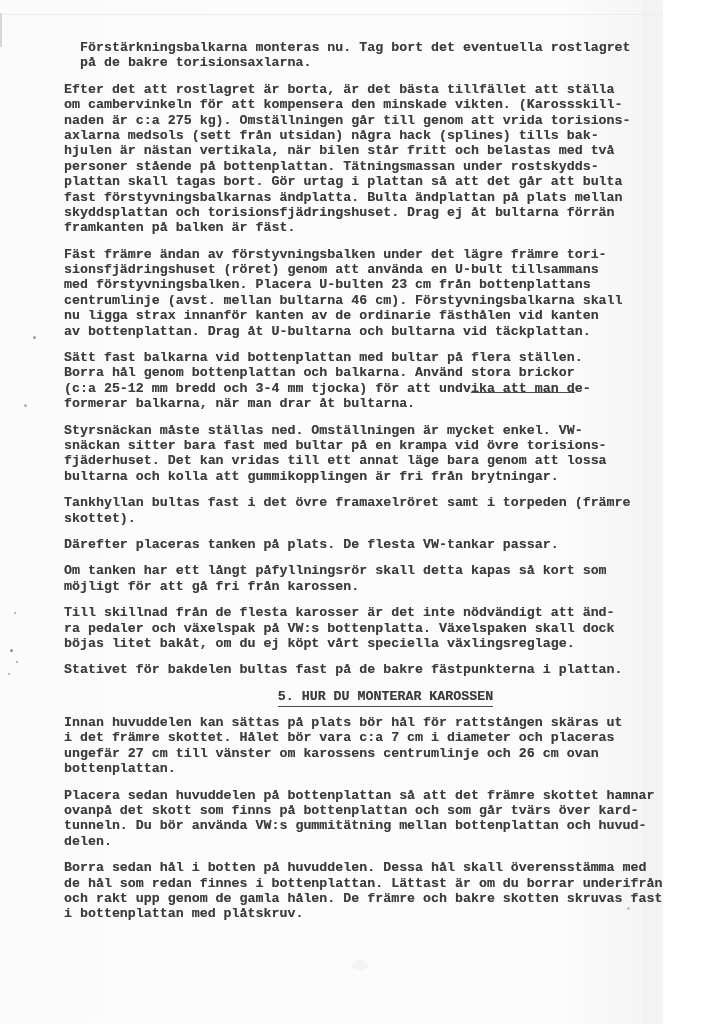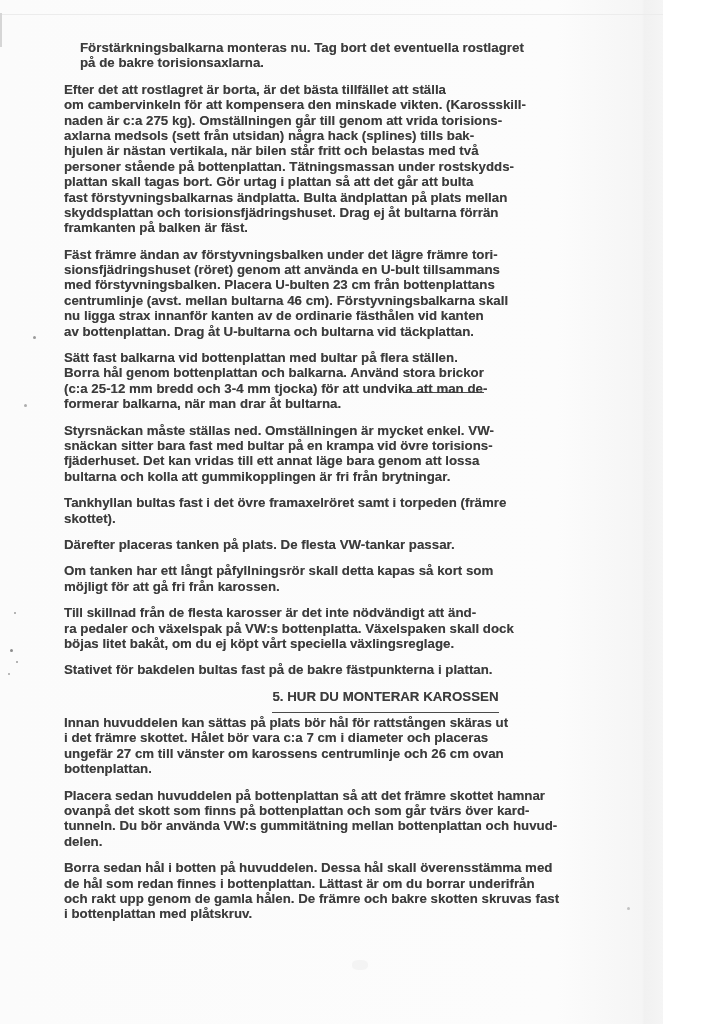--- a/index.html
+++ b/index.html
@@ -2,40 +2,40 @@
 <html><head>
 <meta charset="utf-8">
 <style>
   html, body { margin: 0; padding: 0; background: #ffffff; }
   .page {
     position: relative;
     width: 663px;
     height: 1024px;
     overflow: hidden;
     background: linear-gradient(90deg, #fbfbfb 0%, #fcfcfc 84%, #f5f5f5 96.8%, #f1f1f1 97.2%, #f5f5f5 100%);
-    font-family: Liberation Sans, sans-serif;
+    font-family: Liberation Mono, monospace;
   }
   .doc-body {
     position: absolute;
     left: 64px;
     top: 40px;
     width: 606px;
     font-size: 13.3px;
     line-height: 15.4px;
     font-weight: 700;
     color: #3c3c3c;
     text-shadow: 0 0 0.5px rgba(55,55,55,0.5);
     white-space: pre;
   }
   .para { margin: 0 0 11px 0; }
   .para.indent { padding-left: 16px; }
   .para.heading { text-align: center; margin-top: 0; }
   .line { height: 15.4px; }
   .u { border-bottom: 1.6px solid #4a4a4a; padding-bottom: 12px; }
-  .hu { border-bottom: 1.6px solid #4a4a4a; padding-bottom: 8px; margin-left: 37px; }
+  .hu { border-bottom: 1.6px solid #4a4a4a; padding-bottom: 2px; margin-left: 37px; }
 
   
   .artifact { position: absolute; pointer-events: none; }
   .edge-right { left: 687px; top: 12px; width: 1px; height: 1012px; background: #dadada; }
   .edge-top { left: 0; top: 14px; width: 688px; height: 1px; background: #ececec; }
   .edge-left { left: 0; top: 13px; width: 2px; height: 34px; background: #d6d6d6; }
   .ink-mark { left: 688px; top: 1000px; width: 5px; height: 10px; background: #2c2c2c; border-radius: 1px; transform: rotate(3deg); }
   .speck { border-radius: 50%; }
   .s1 { left: 33px; top: 336px; width: 3px; height: 3px; background: #9a9a9a; }
   .s2 { left: 24px; top: 404px; width: 3px; height: 3px; background: #adadad; }

